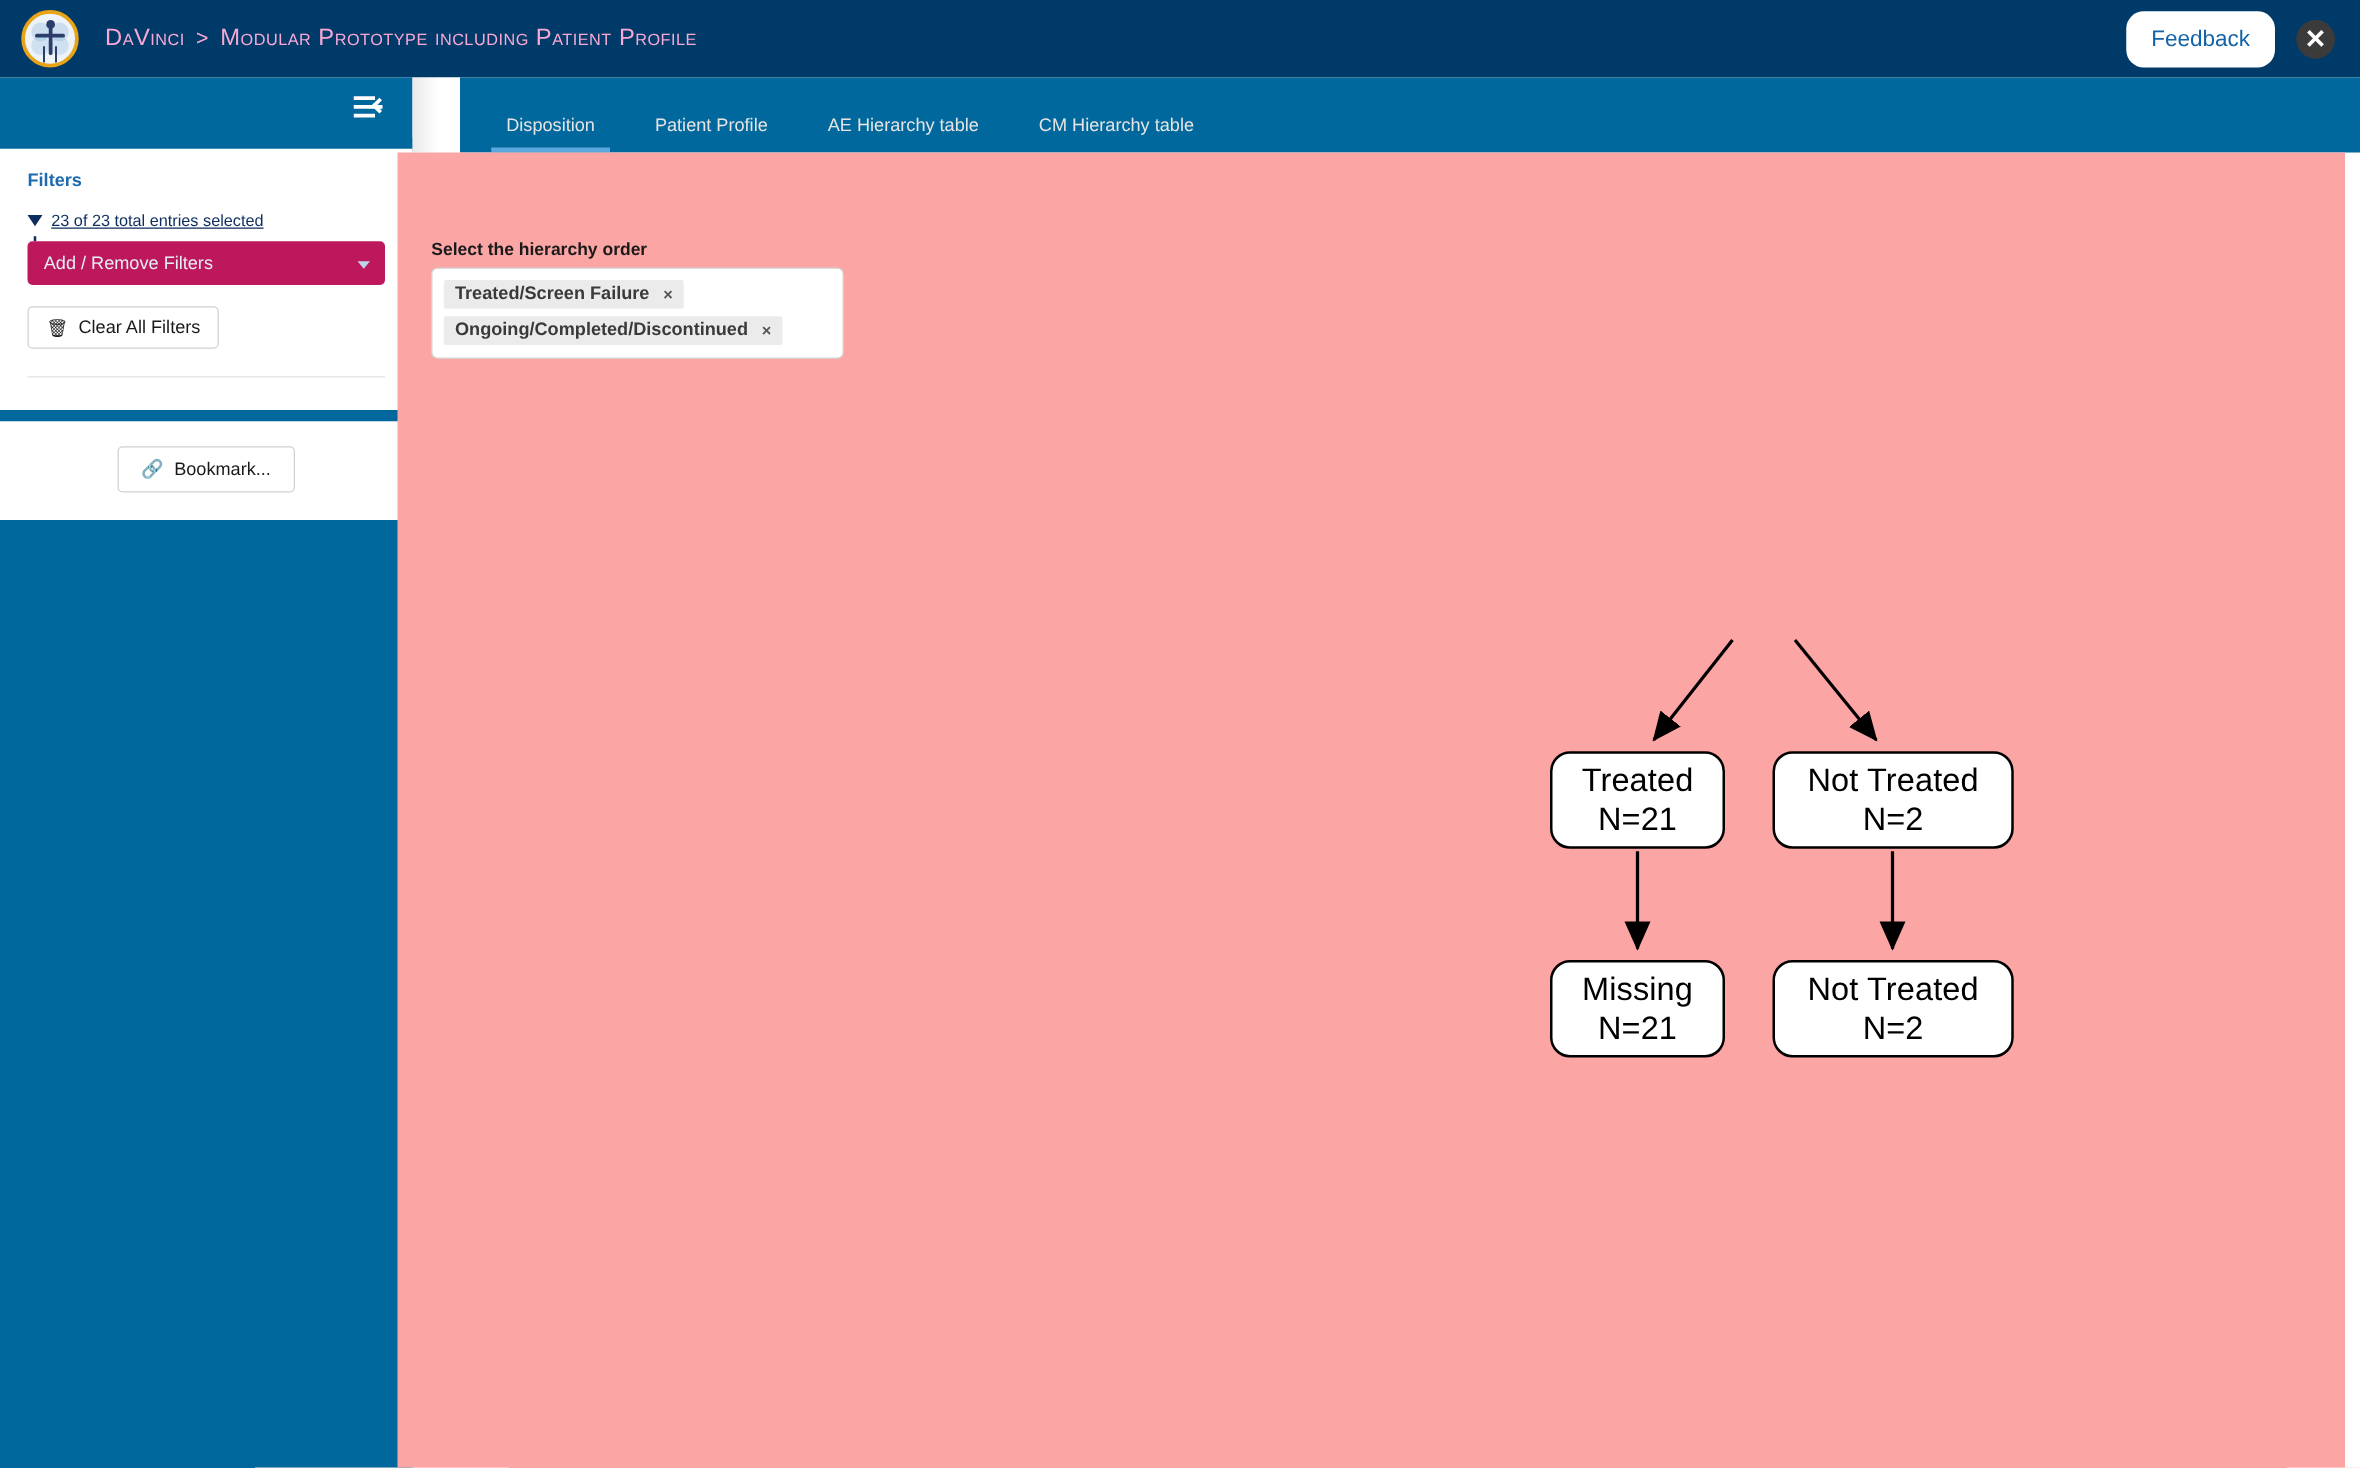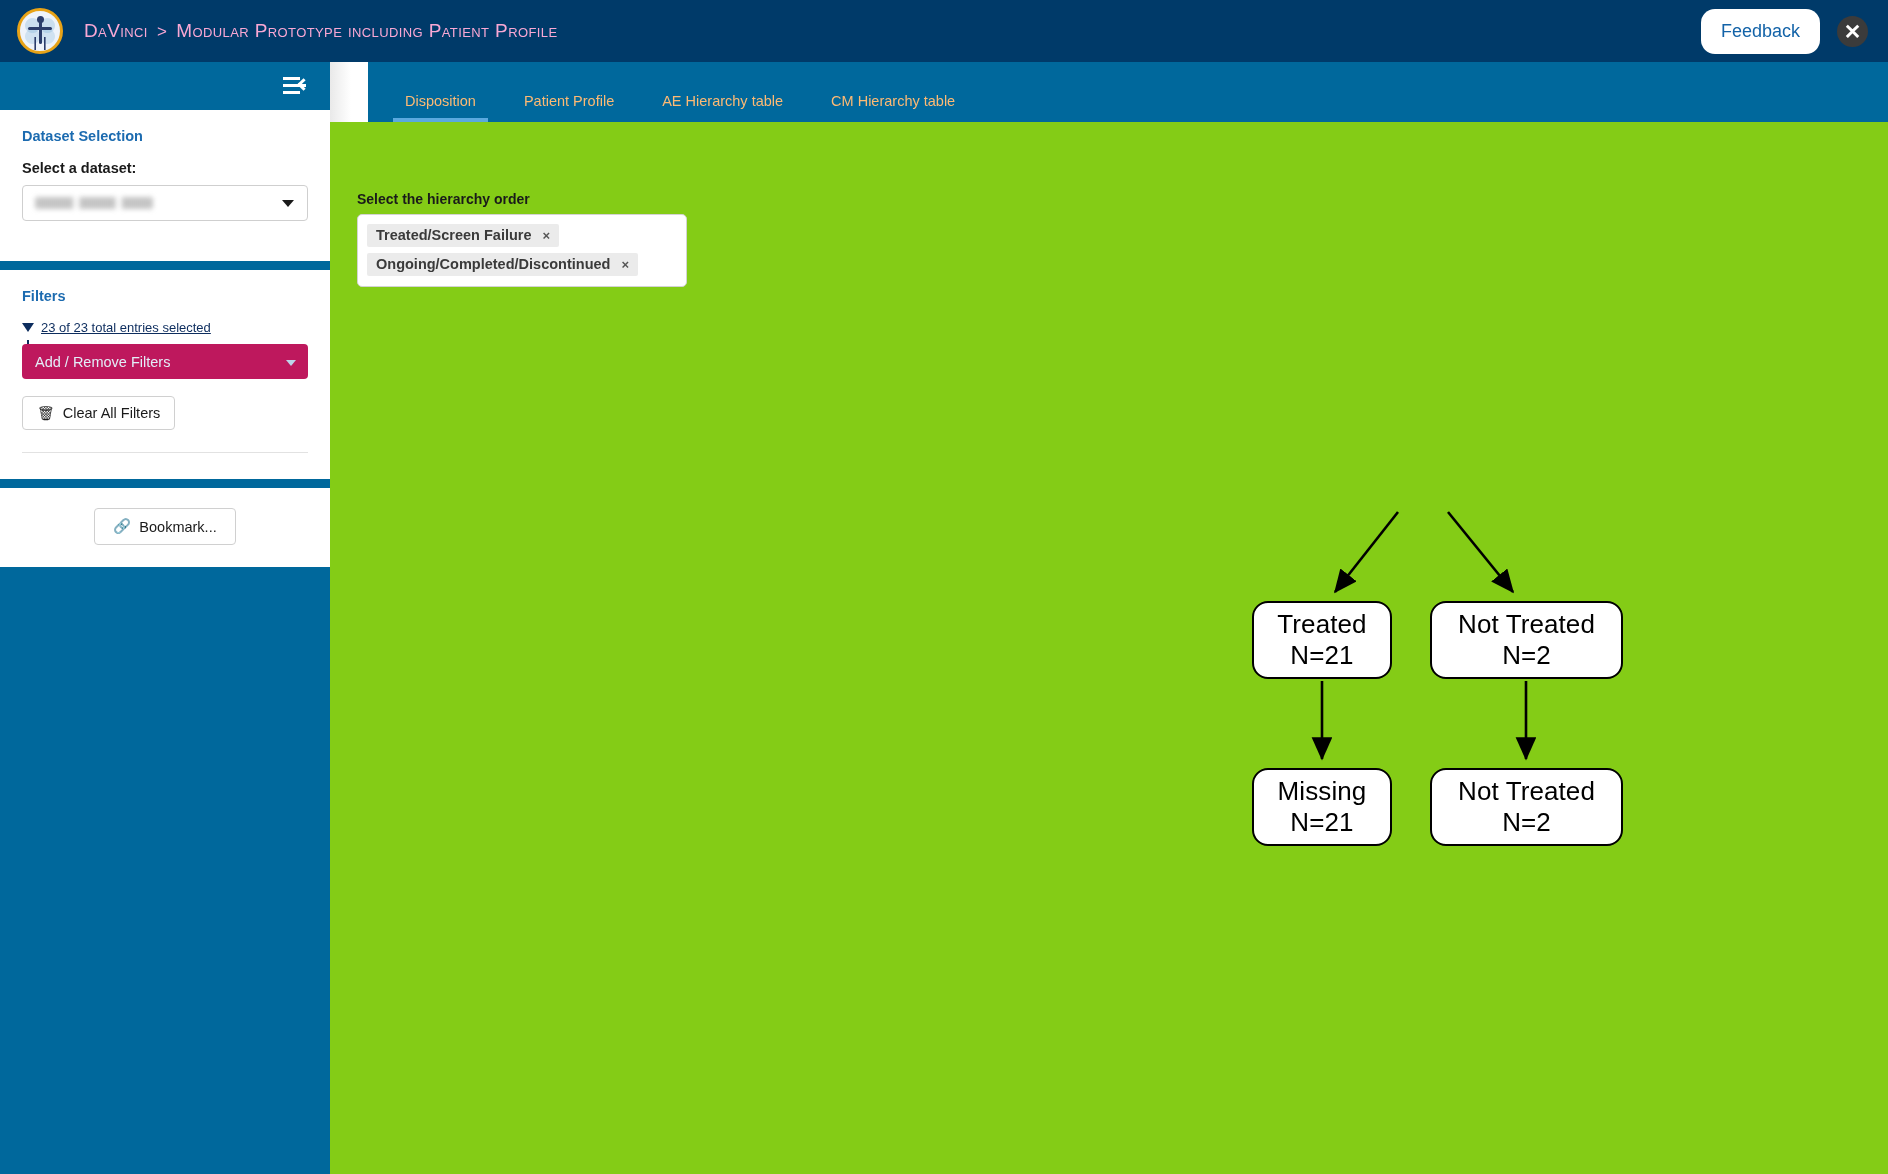--- a/index.html
+++ b/index.html
@@ -305,42 +305,42 @@
     top: 62px; left: 368px;
     width: 1520px;
     height: 60px;
     background: #00689c;
     display: flex;
     align-items: flex-end;
   }
   .tab {
     position: relative;
     padding: 0 24px 13px 24px;
-    color: #fdba74;
+    color: #e5e5e5;
     font-size: 14.5px;
     cursor: pointer;
     white-space: nowrap;
   }
   .tab:first-child { margin-left: 13px; }
   .tab.active::after {
     content: "";
     position: absolute;
     left: 12px; right: 12px;
     bottom: 0;
     height: 4px;
     background: #5aa9de;
   }
 
   
   #main {
     position: absolute;
-    top: 122px; left: 330px;
+    top: 122px; left: 318px;
     width: 1558px;
     height: 1052px;
-    background: #84cc16;
+    background: #fca5a5;
   }
 
   #hierarchy-label {
     position: absolute;
     left: 27px; top: 69px;
     font-size: 14px;
     font-weight: bold;
     color: #1a1a1a;
   }
   #hierarchy-box {
@@ -434,28 +434,20 @@
 
   <div id="sidebar-topbar">
     <div id="collapse-icon">
       <i></i>
         <i></i>
         <i></i>
       <span class="chev"></span>
     </div>
   </div>
 
-  <div class="panel" id="dataset-panel">
-    <div class="panel-title">Dataset Selection</div>
-    <div class="field-label">Select a dataset:</div>
-    <div id="dataset-select">
-      <span class="redacted"></span>
-      <span class="caret-down"></span>
-    </div>
-  </div>
 
   <div class="panel-spacer"></div>
 
   <div class="panel" id="filters-panel">
     <div class="panel-title">Filters</div>
     <div id="filters-count">
       <span class="funnel-icon"></span>
       <span>23 of 23 total entries selected</span>
     </div>
     <div id="add-remove-filters">

